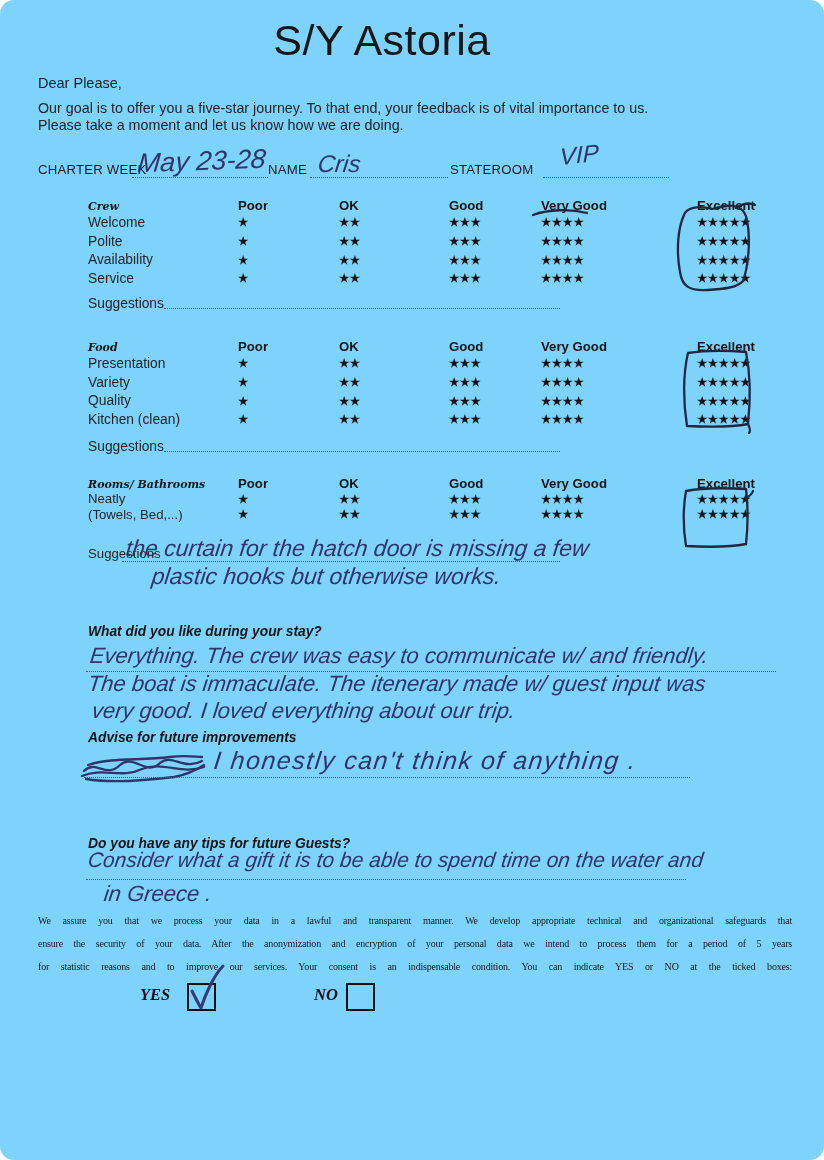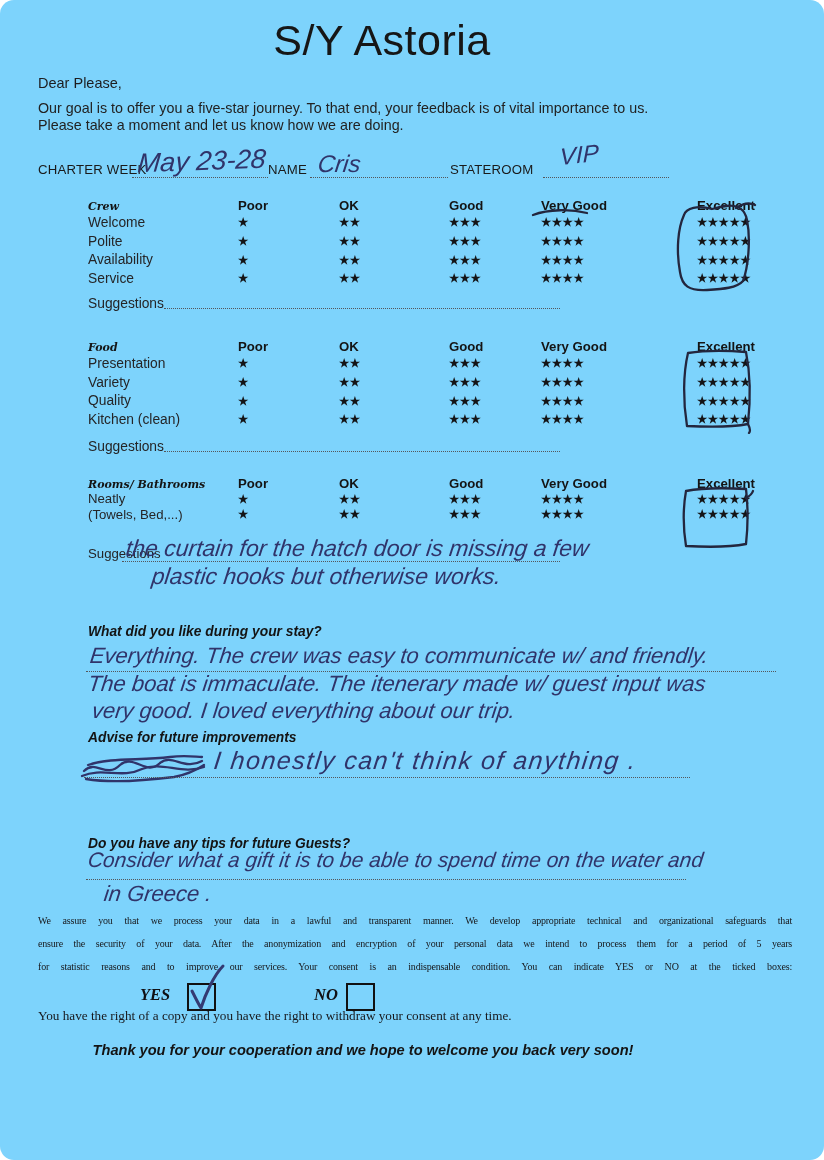--- a/index.html
+++ b/index.html
@@ -235,16 +235,14 @@
   <span class="abs yesno" style="left:140px;top:985px">YES</span>
   <span class="ckbox" style="left:187px;top:983px"></span>
   <div class="mark ink" style="left:184px;top:963px">
     <svg width="44" height="50" viewBox="0 0 44 50">
       <path d="M8,28 C12,36 15,42 17,45 C21,32 30,12 39,3" style="stroke-width:3"></path>
     </svg>
   </div>
   <span class="abs yesno" style="left:314px;top:985px">NO</span>
   <span class="ckbox" style="left:346px;top:983px"></span>
 
-  <div class="abs serifline" style="left:38px;top:1008px">You have the right of a copy and you have the right to withdraw your consent at any time.</div>
-  <div class="abs thanks">Thank you for your cooperation and we hope to welcome you back very soon!</div>
 
 </div>
 
 </body></html>

